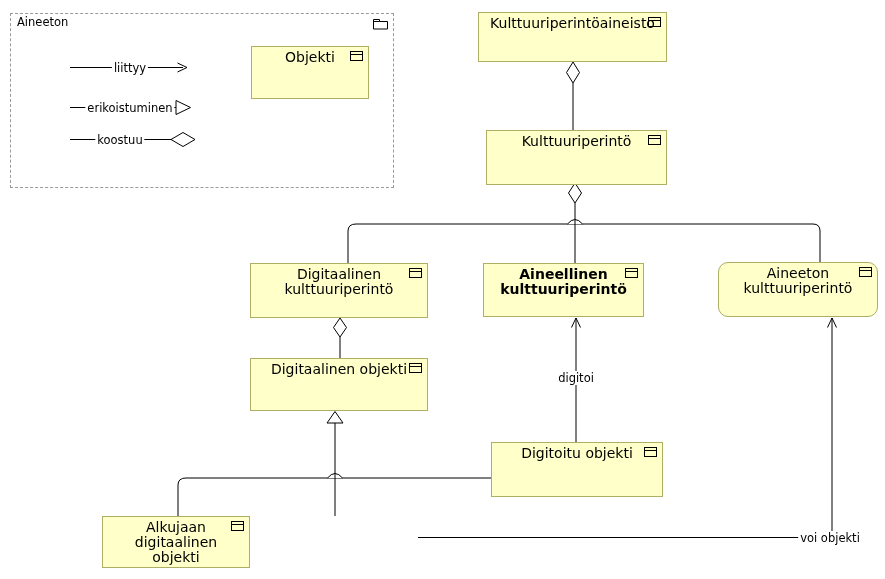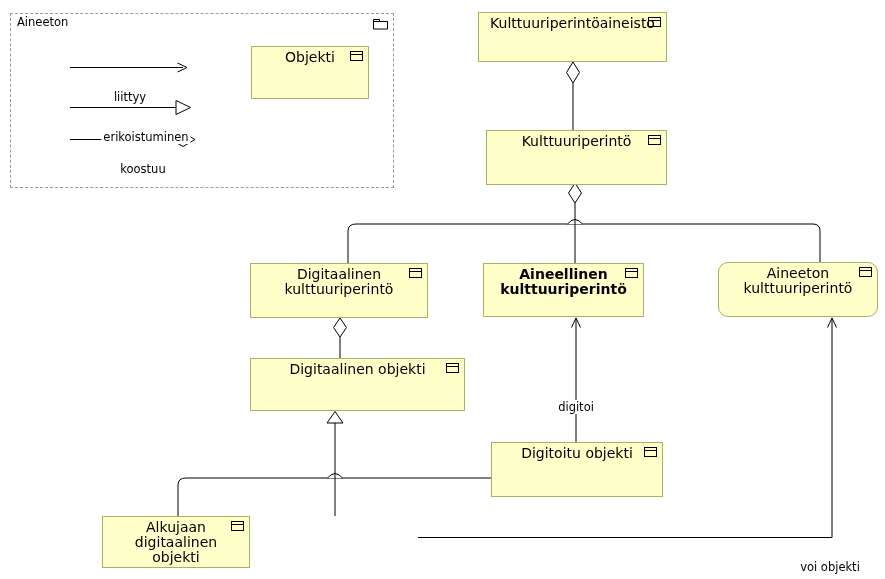--- a/index.html
+++ b/index.html
@@ -25,21 +25,21 @@
     border-top:1px solid #000;
   }
   .legend {
     position:absolute; left:10px; top:13px; width:384px; height:175px;
     border:1px dashed #9a9a9a; box-sizing:border-box; z-index:2; background:transparent;
   }
   .legend-title { position:absolute; left:6px; top:1px; font-size:11.5px; }
   .folder-icon { position:absolute; right:4px; top:3px; }
   .line-label {
     position:absolute; z-index:3; transform:translate(-50%,-50%);
-    background:#ffffff; padding:0 2px; font-size:11.5px; white-space:nowrap;margin-top:29px;
+    background:#ffffff; padding:0 2px; font-size:11.5px; white-space:nowrap;
   }
 </style>
 </head>
 <body>
 
 <div id="canvas">
 
   <svg id="connector-layer" width="885" height="579" viewBox="0 0 885 579" stroke="#000" stroke-width="1" fill="none">
 
     <g>
@@ -94,22 +94,22 @@
 
   <div class="legend">
     <span class="legend-title">Aineeton</span>
     <svg class="folder-icon" width="17" height="13" viewBox="0 0 17 13" fill="none" stroke="#000" stroke-width="1">
       <path d="M1.5,12 V2.5 H7.5 V4.5 H15.5 V12 Z" fill="#fff"></path>
       <path d="M1.5,4.5 H7.5"></path>
     </svg>
   </div>
 
   <span class="line-label" style="left:130px; top:67.5px;">liittyy</span>
-  <span class="line-label" style="left:146px; top:107.5px;">erikoistuminen</span>
-  <span class="line-label" style="left:143px; top:139.5px;">koostuu</span>
+  <span class="line-label" style="left:130px; top:107.5px;">erikoistuminen</span>
+  <span class="line-label" style="left:120px; top:139.5px;">koostuu</span>
 
   <div class="node" style="left:251px; top:46px; width:118px; height:53px;">
     <div class="node-label">
       <span>Objekti</span>
     </div>
     <div class="obj-icon"></div>
   </div>
 
   <div class="node" style="left:478px; top:12px; width:189px; height:50px;">
     <div class="node-label">
@@ -142,21 +142,21 @@
   </div>
 
   <div class="node" style="left:718px; top:262px; width:160px; height:55px;border-radius:10px;">
     <div class="node-label">
       <span>Aineeton</span>
       <span>kulttuuriperintö</span>
     </div>
     <div class="obj-icon"></div>
   </div>
 
-  <div class="node" style="left:250px; top:358px; width:215px; height:53px;">
+  <div class="node" style="left:250px; top:358px; width:178px; height:53px;">
     <div class="node-label">
       <span>Digitaalinen objekti</span>
     </div>
     <div class="obj-icon"></div>
   </div>
 
   <div class="node" style="left:491px; top:442px; width:172px; height:55px;">
     <div class="node-label">
       <span>Digitoitu objekti</span>
     </div>

